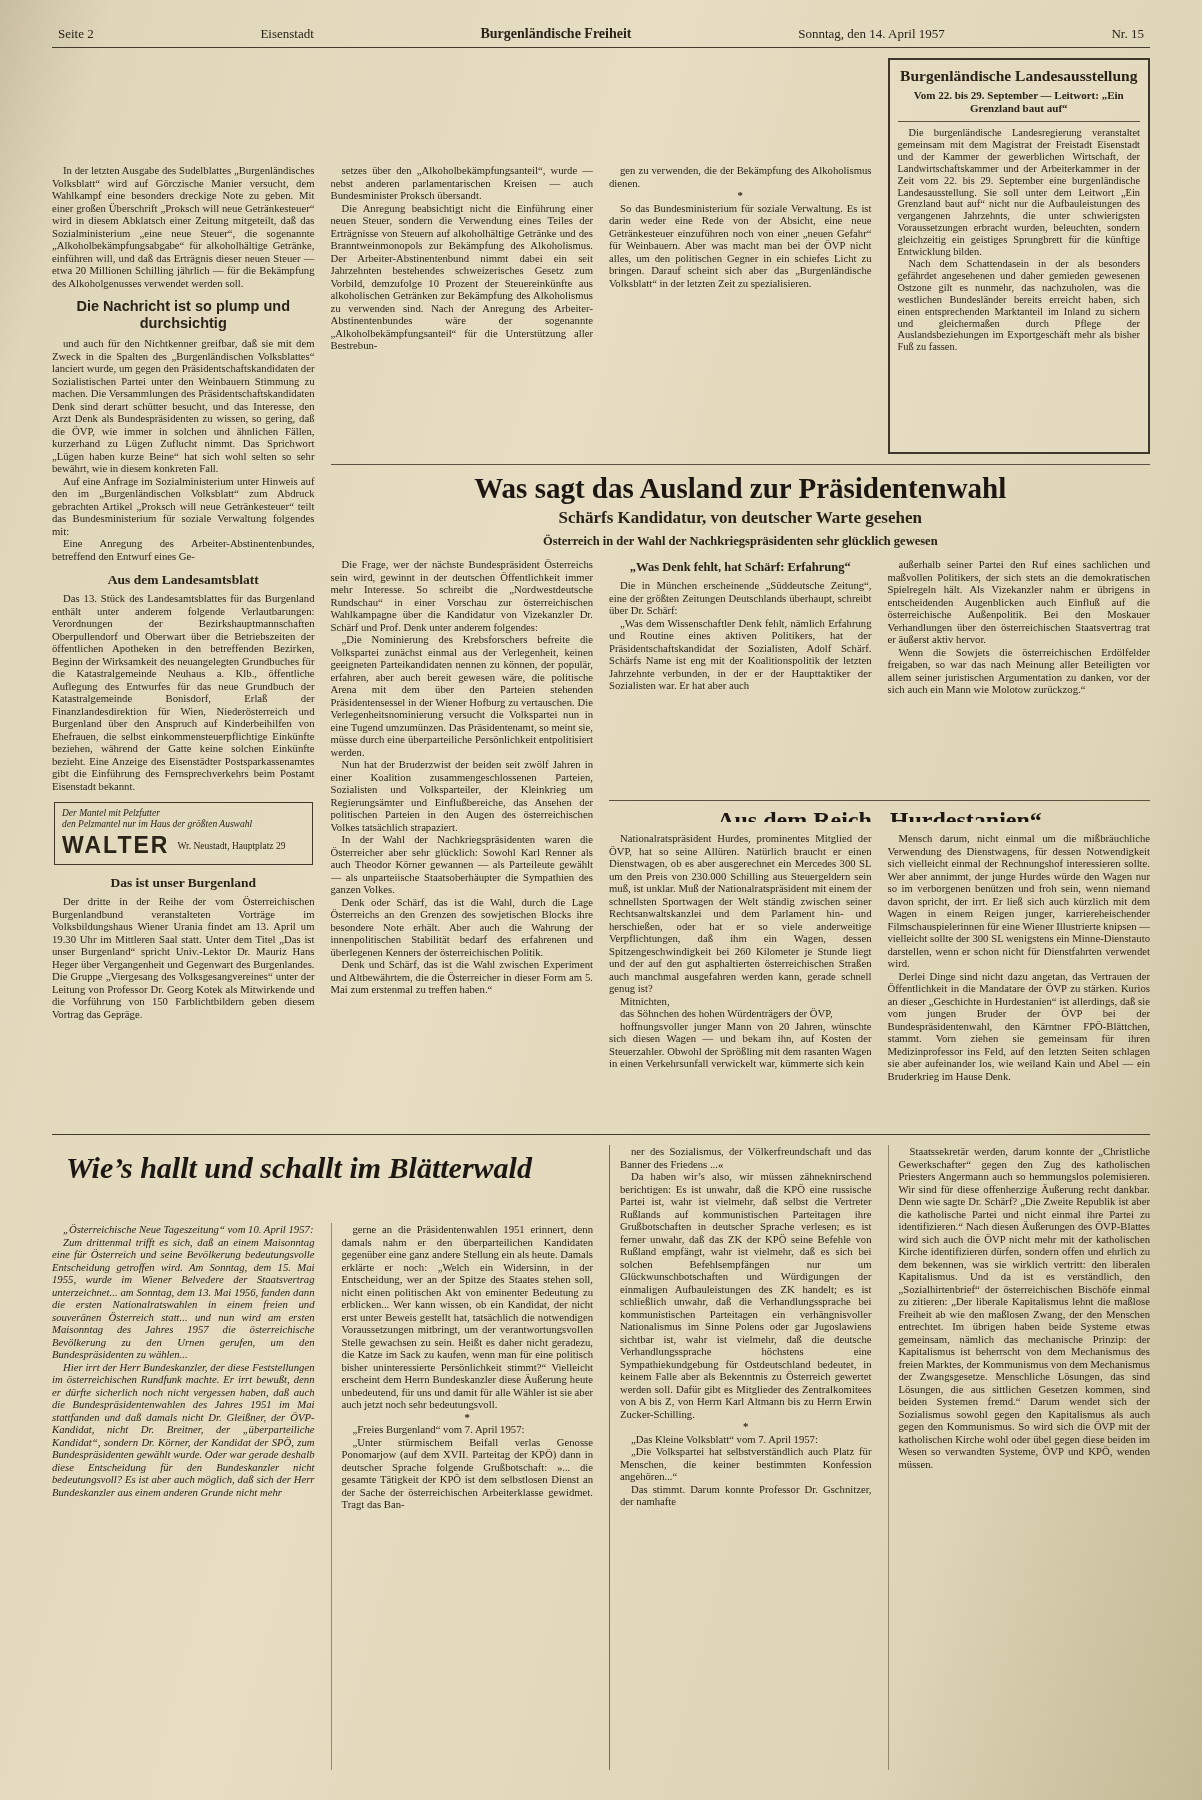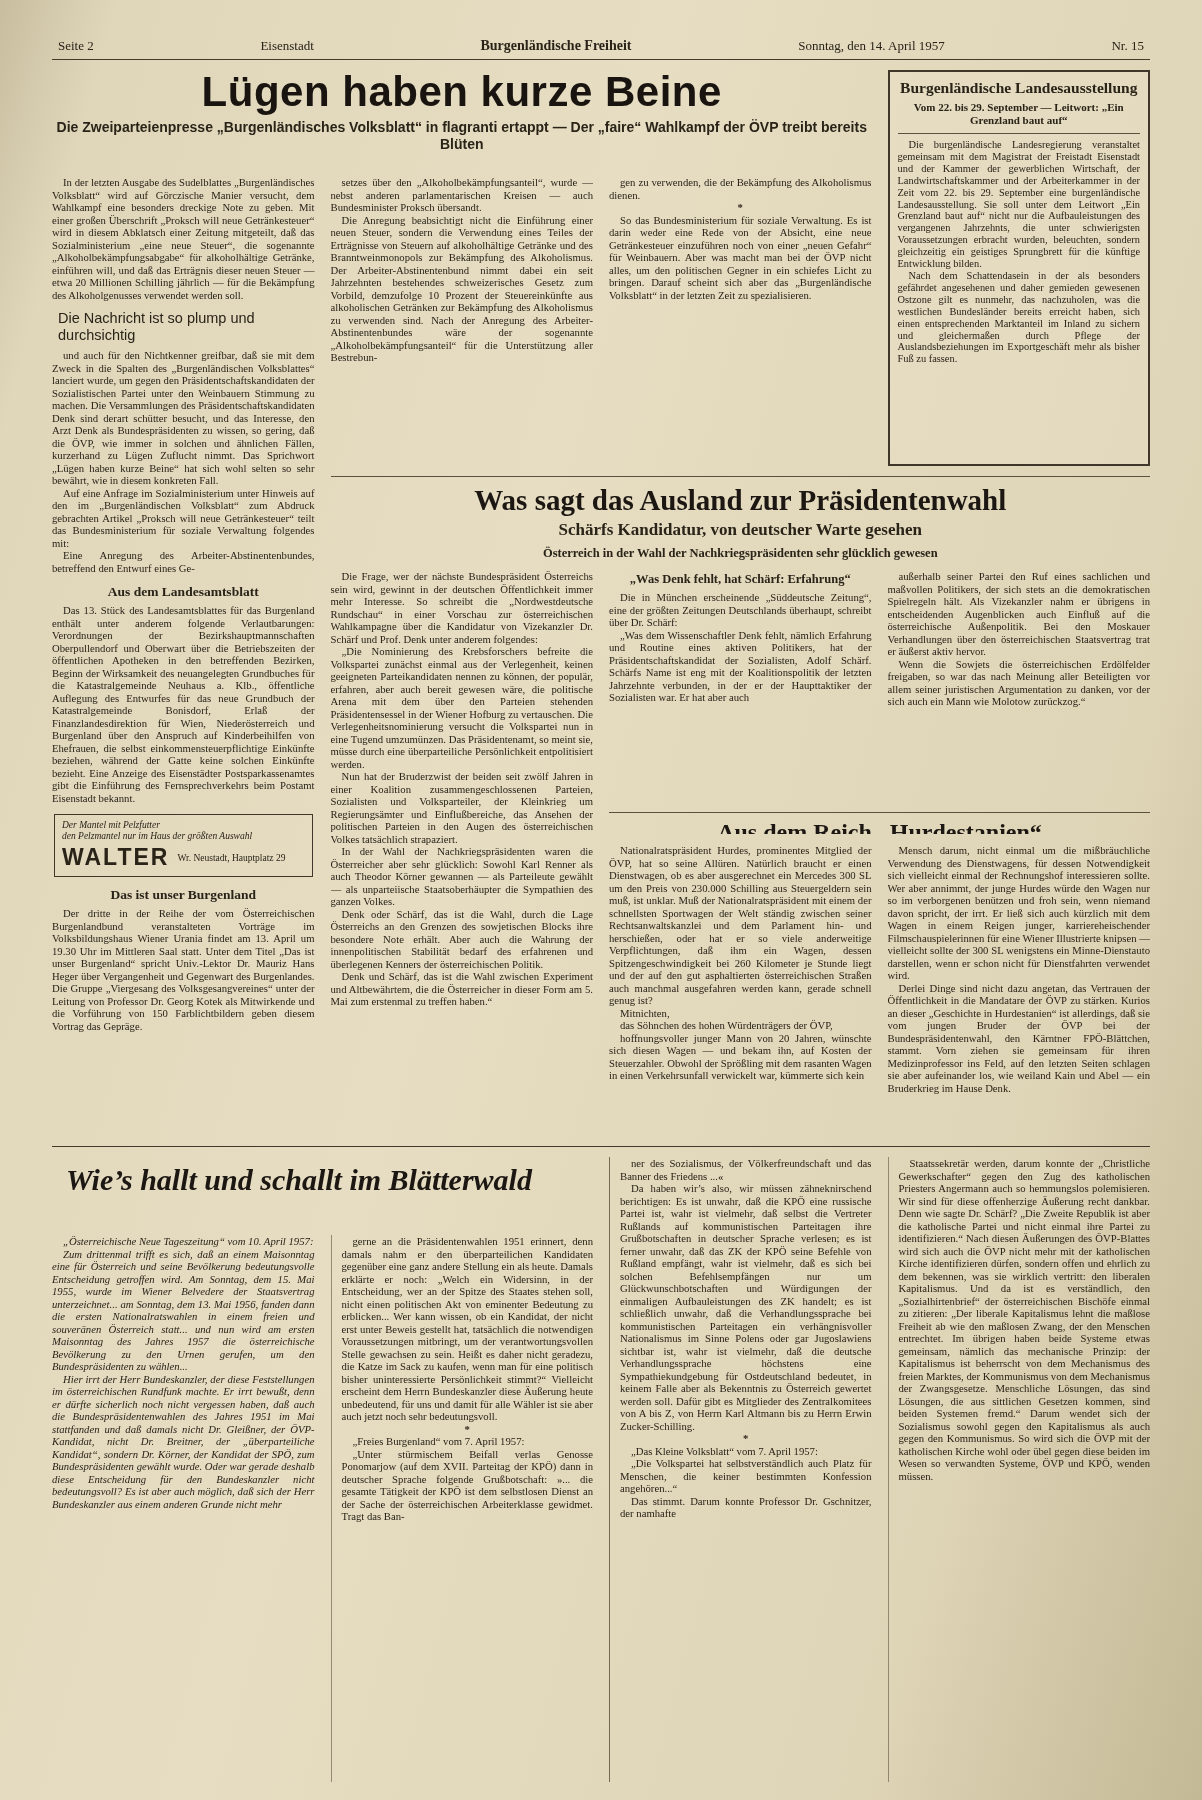--- a/index.html
+++ b/index.html
@@ -3,21 +3,21 @@
 <meta charset="utf-8">
 <style>
   * { margin:0; padding:0; box-sizing:border-box; }
   body {
     width:1202px; height:1800px; overflow:hidden; position:relative;
     background:
       linear-gradient(105deg, #c8bd9e 0%, #e0d7bb 7%, #e6ddc2 40%, #ded4b6 80%, #c3b996 100%);
     font-family:"Liberation Serif", serif;
     color:#2a2318;
   }
-  .page { position:absolute; left:52px; top:34px; width:1098px; }
+  .page { position:absolute; left:52px; top:22px; width:1098px; }
 
   
   .masthead {
     display:flex; justify-content:space-between; align-items:baseline;
     font-size:13px; padding:4px 6px 5px; border-bottom:1.6px solid #423a2b;
   }
   .masthead .paper { font-weight:bold; font-size:14px; }
 
   
   .col p, .small p, .box-body p {
@@ -57,22 +57,22 @@
   h1.lead-headline {
     font-family:"Liberation Sans", sans-serif; font-weight:bold;
     font-size:42px; line-height:44px; text-align:center; letter-spacing:.5px;
     color:#191410;
   }
   .lead-subhead {
     font-family:"Liberation Sans", sans-serif; font-weight:bold;
     font-size:14px; line-height:17px; text-align:center; margin-top:5px;
   }
   .midhead {
-    font-family:"Liberation Sans", sans-serif; font-weight:normal;
-    font-size:14.5px; line-height:17px; margin:9px 6px 5px;
+    font-family:"Liberation Sans", sans-serif; font-weight:bold;
+    font-size:14.5px; line-height:17px; text-align:center; margin:9px 6px 5px;
   }
   .smallhead {
     font-size:13.5px; font-weight:bold; text-align:center; margin:10px 0 4px;
   }
   .ausland-headline { font-size:29px; line-height:31px; font-weight:bold; text-align:center; color:#1c1712; }
   .ausland-sub1 { font-size:17px; font-weight:bold; text-align:center; margin-top:4px; }
   .ausland-sub2 { font-size:12.5px; font-weight:bold; text-align:center; margin-top:6px; }
   .colhead { font-size:12.5px; font-weight:bold; text-align:center; margin:2px 0 4px; line-height:15px; }
   .hurd-headline { font-size:24px; font-weight:bold; text-align:center; color:#1c1712; }
   .hurd-subhead { font-size:12px; font-weight:bold; text-align:center; margin-top:4px; line-height:14px; }
@@ -122,24 +122,20 @@
   <header class="masthead">
     <span>Seite 2</span>
     <span>Eisenstadt</span>
     <span class="paper">Burgenländische Freiheit</span>
     <span>Sonntag, den 14. April 1957</span>
     <span>Nr. 15</span>
   </header>
 
   <div class="top-grid">
 
-    <div class="area-lh">
-      <h1 class="lead-headline">Lügen haben kurze Beine</h1>
-      <div class="lead-subhead">Die Zweiparteienpresse „Burgenländisches Volksblatt“ in flagranti ertappt — Der „faire“ Wahlkampf der ÖVP treibt bereits Blüten</div>
-    </div>
 
     <aside class="area-box box">
       <div class="box-title">Burgenländische Landesausstellung</div>
       <div class="box-sub">Vom 22. bis 29. September — Leitwort: „Ein Grenzland baut auf“</div>
       <div class="box-body">
           <p>Die burgenländische Landesregierung veranstaltet gemeinsam mit dem Magistrat der Freistadt Eisenstadt und der Kammer der gewerblichen Wirtschaft, der Landwirtschaftskammer und der Arbeiterkammer in der Zeit vom 22. bis 29. September eine burgenländische Landesausstellung. Sie soll unter dem Leitwort „Ein Grenzland baut auf“ nicht nur die Aufbauleistungen des vergangenen Jahrzehnts, die unter schwierigsten Voraussetzungen erbracht wurden, beleuchten, sondern gleichzeitig ein geistiges Sprungbrett für die künftige Entwicklung bilden.</p>
           <p>Nach dem Schattendasein in der als besonders gefährdet angesehenen und daher gemieden gewesenen Ostzone gilt es nunmehr, das nachzuholen, was die westlichen Bundesländer bereits erreicht haben, sich einen entsprechenden Marktanteil im Inland zu sichern und gleichermaßen durch Pflege der Auslandsbeziehungen im Exportgeschäft mehr als bisher Fuß zu fassen.</p>
         </div>
     </aside>
 

